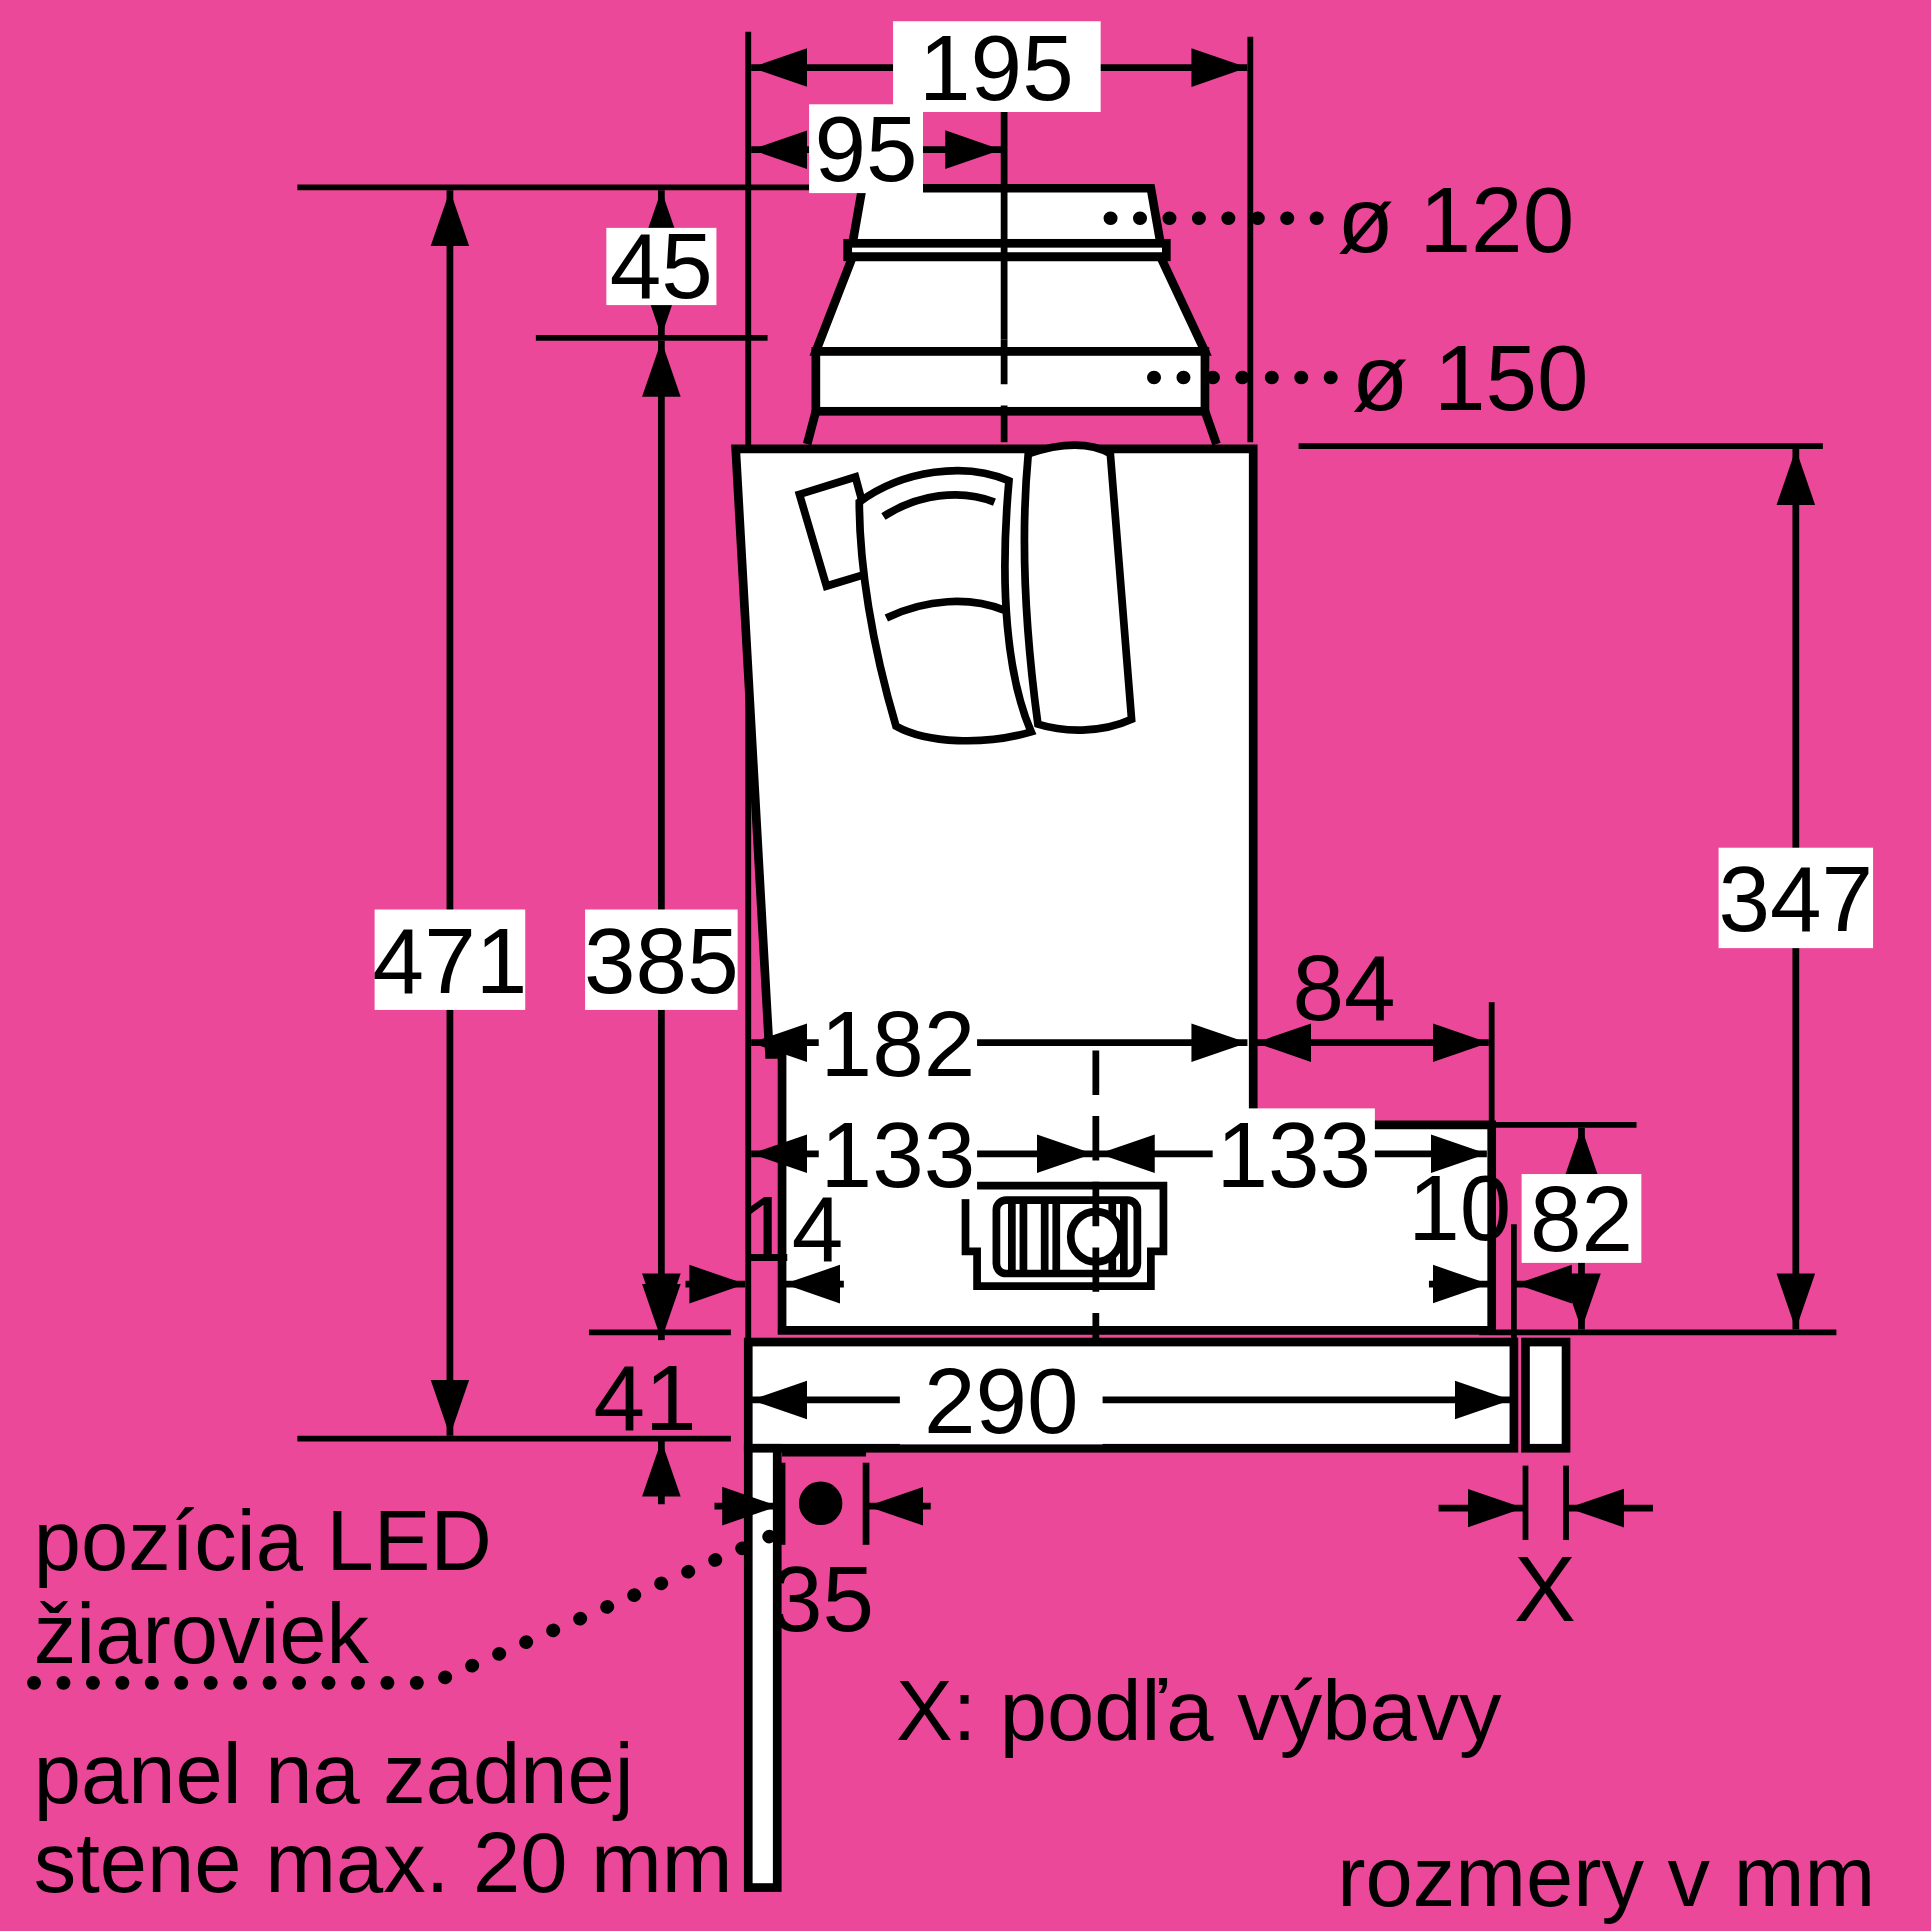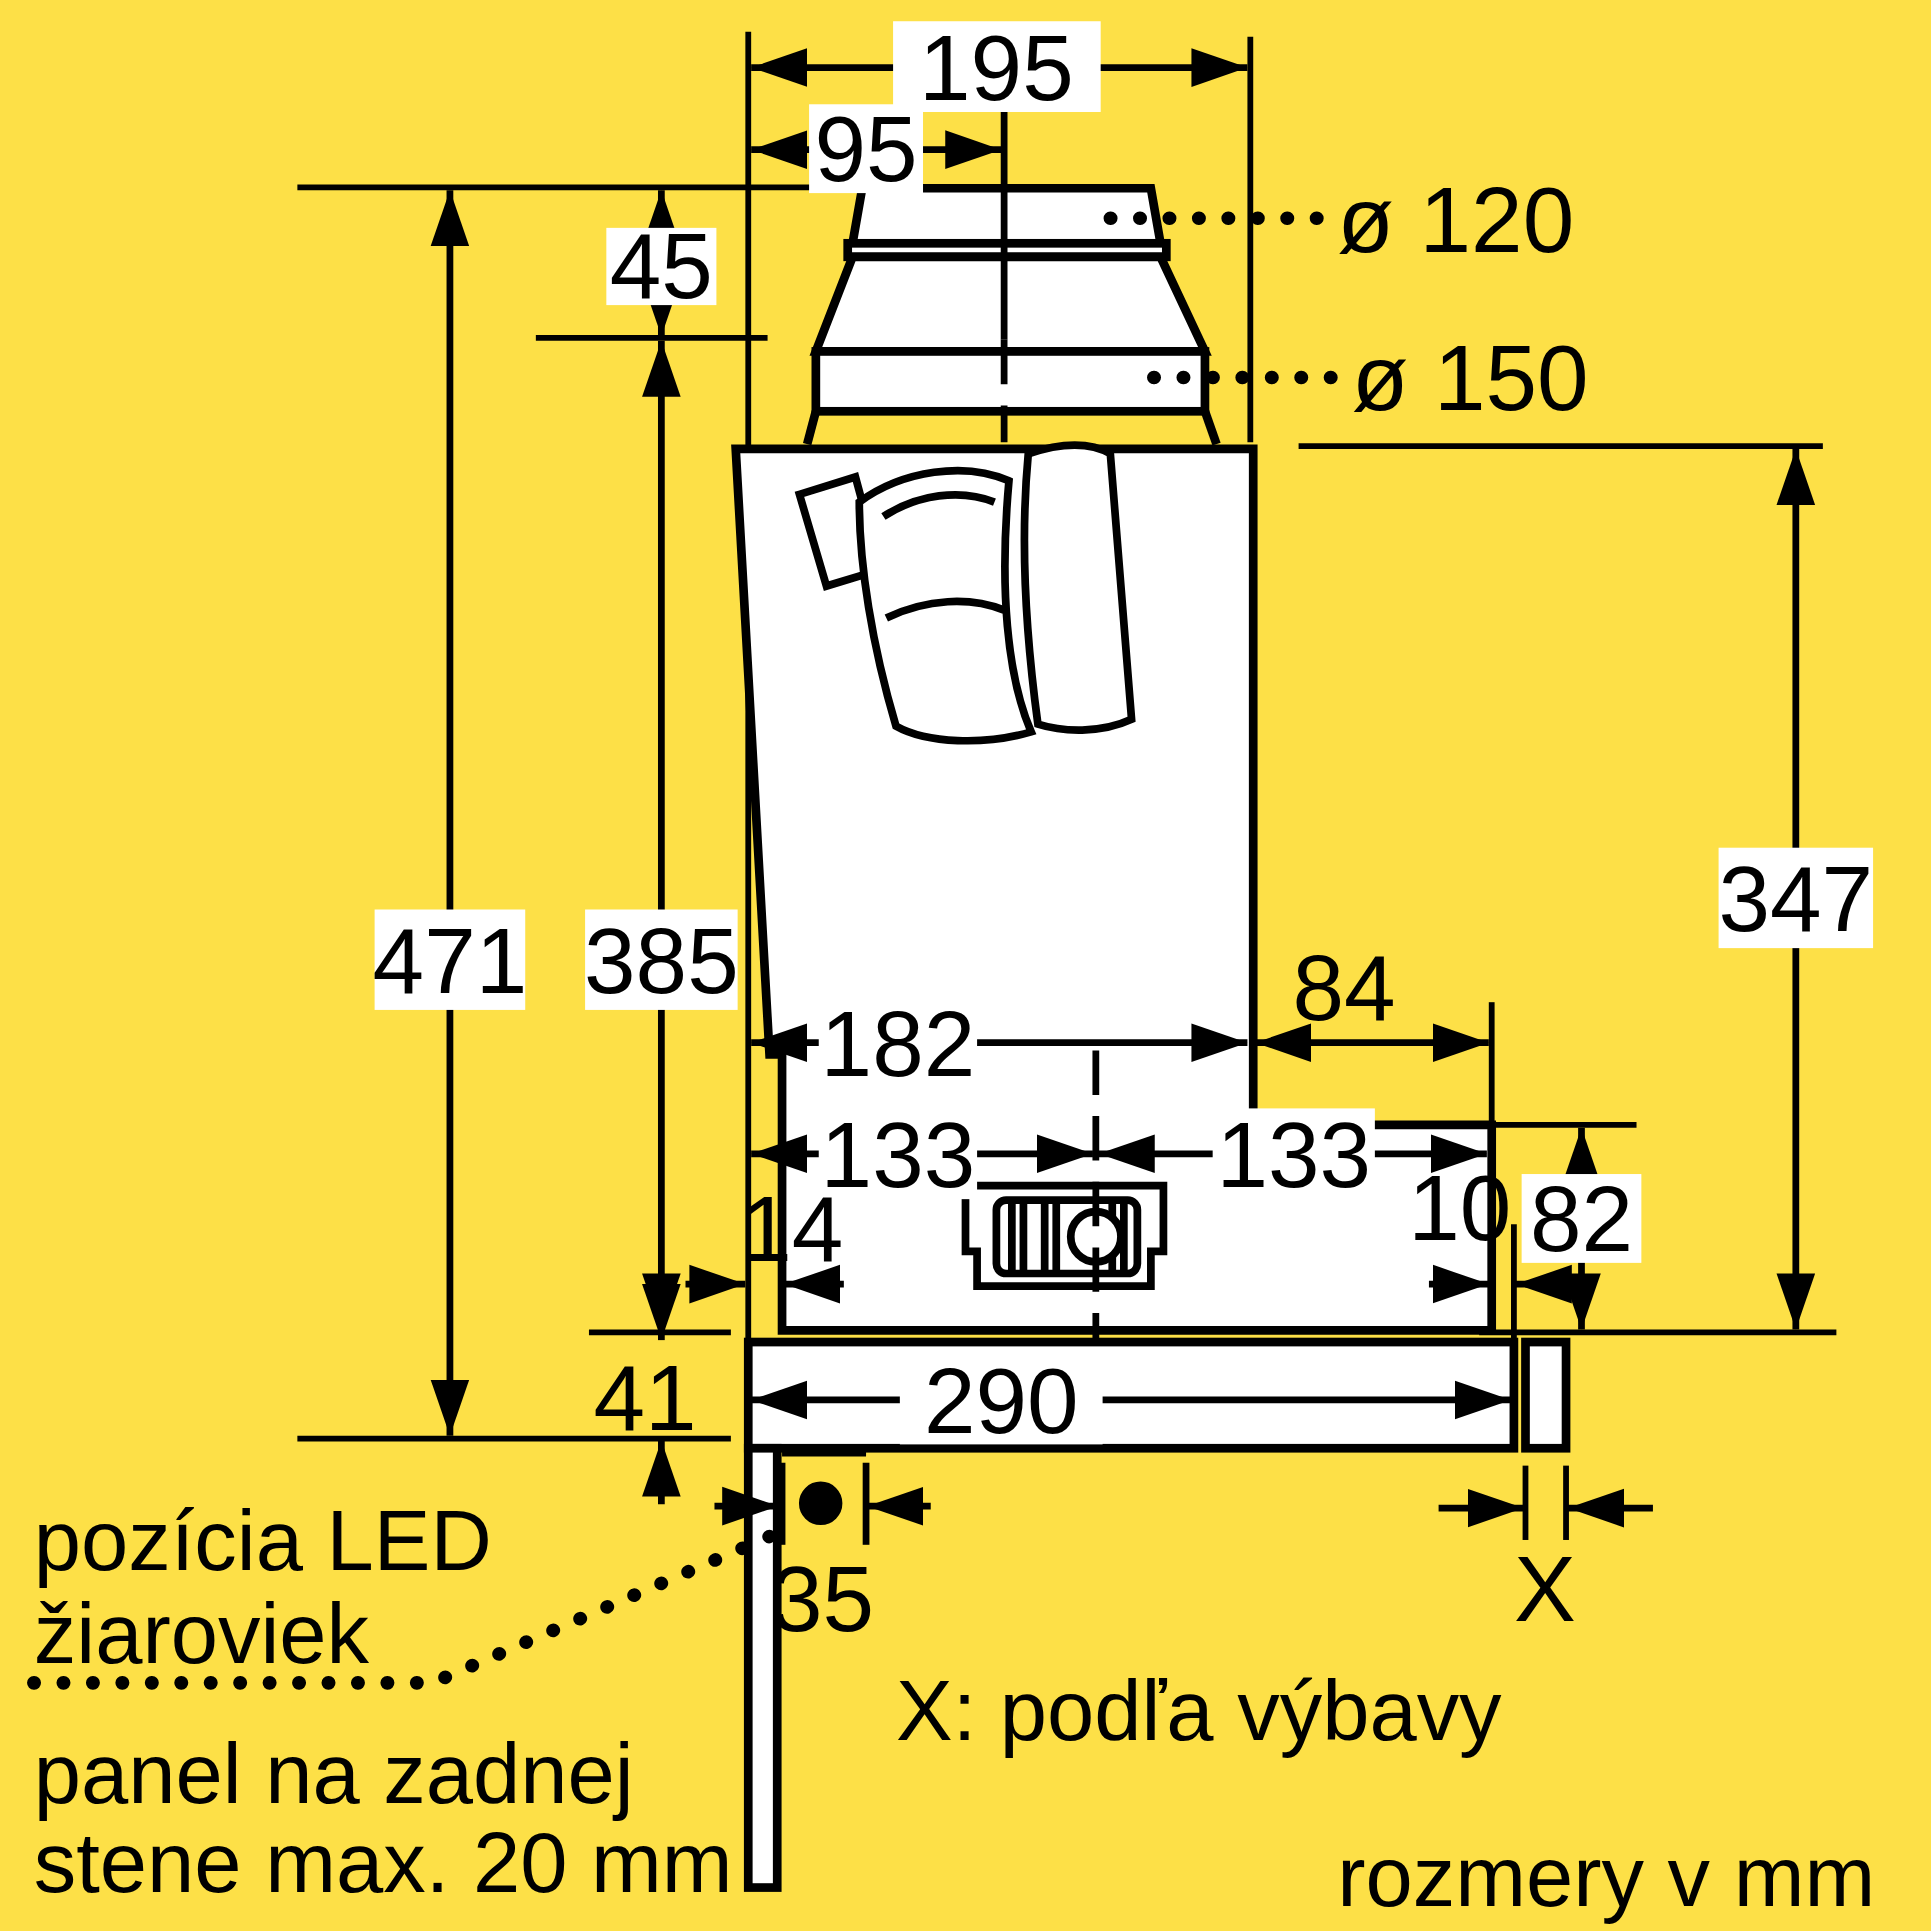--- a/index.html
+++ b/index.html
@@ -1,16 +1,16 @@
 <!DOCTYPE html>
 <html><head>
 <meta charset="utf-8">
 <style>
   html,body{margin:0;padding:0;background:#fff;}
-  .stage{position:relative;width:1931px;height:1931px;background:#fde047;overflow:hidden;}
+  .stage{position:relative;width:1931px;height:1931px;background:#ec4899;overflow:hidden;}
   svg{position:absolute;left:0;top:0;}
   text{font-family:"Liberation Sans", sans-serif;fill:#000;}
   .dim{font-size:96px;}
   .note{font-size:88px;}
 </style>
 </head>
 <body>
 
 <div class="stage">
 <svg width="1931" height="1931" viewBox="0 0 2000 2000">

